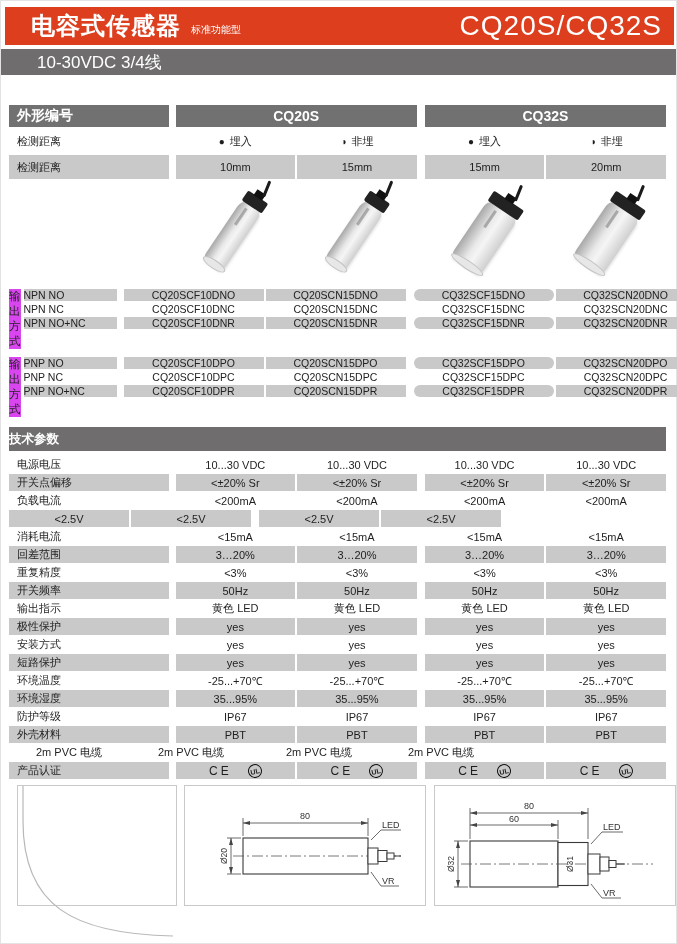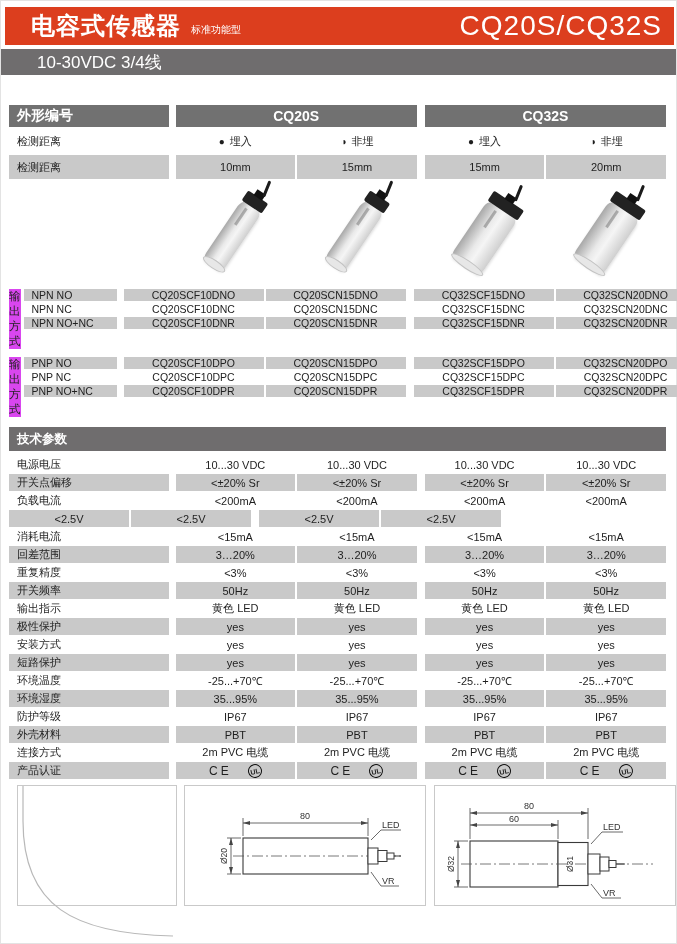--- a/index.html
+++ b/index.html
@@ -60,29 +60,29 @@
 
   
   .out-block { display:flex; margin-bottom:8px; }
   .out-lbl {
     width:64px; margin-right:3px; background:#d946ef;
     display:flex; align-items:center; justify-content:center; font-size:11.5px;
   }
   .out-rows { display:flex; flex-direction:column; }
   .out-row { display:flex; margin-bottom:2px; }
   .out-row:last-child { margin-bottom:0; }
-  .out-sub { width:93px; padding-left:8px; margin-right:7px; font-size:10.5px; display:flex; align-items:center; }
+  .out-sub { width:93px; margin-right:7px; font-size:10.5px; display:flex; align-items:center; }
   .model { width:140px; font-size:10.5px; display:flex; align-items:center; justify-content:center; }
   .model + .model { margin-left:2px; }
-  .model.g2 { margin-left:8px; }
+  .model.g2 { margin-left:8px;border-radius:6px; }
 
   
   .spec-header {
     height:24px; background:#6F6D6E; color:#fff; font-weight:bold; font-size:12.5px;
-    display:flex; align-items:center; padding-left:8px; margin:10px 0 5px;
+    display:flex; align-items:center; padding-left:0; margin:10px 0 5px;
   }
   .spec-row { display:flex; height:17px; margin-bottom:1px; }
   .spec-row .cell { font-size:11px; }
   .ce-mark { font-size:12px; letter-spacing:3px; font-weight:500; margin-right:16px; }
   .ul-mark {
     width:14px; height:14px; border:1.2px solid #111; border-radius:50%;
     display:inline-flex; align-items:center; justify-content:center;
     font-size:7px; font-weight:bold; transform:rotate(-12deg);
   }
 
@@ -349,21 +349,20 @@
           <div class="cell val">IP67</div>
         </div>
         <div class="spec-row">
           <div class="cell lbl shaded">外壳材料</div>
           <div class="cell val shaded">PBT</div>
           <div class="cell val shaded">PBT</div>
           <div class="cell val g2 shaded">PBT</div>
           <div class="cell val shaded">PBT</div>
         </div>
         <div class="spec-row">
-          <div class="cell lbl">连接方式</div>
           <div class="cell val">2m PVC 电缆</div>
           <div class="cell val">2m PVC 电缆</div>
           <div class="cell val g2">2m PVC 电缆</div>
           <div class="cell val">2m PVC 电缆</div>
         </div>
         <div class="spec-row">
           <div class="cell lbl shaded">产品认证</div>
           <div class="cell val shaded">
             <span class="ce-mark">CE</span>
             <span class="ul-mark">UL</span>

